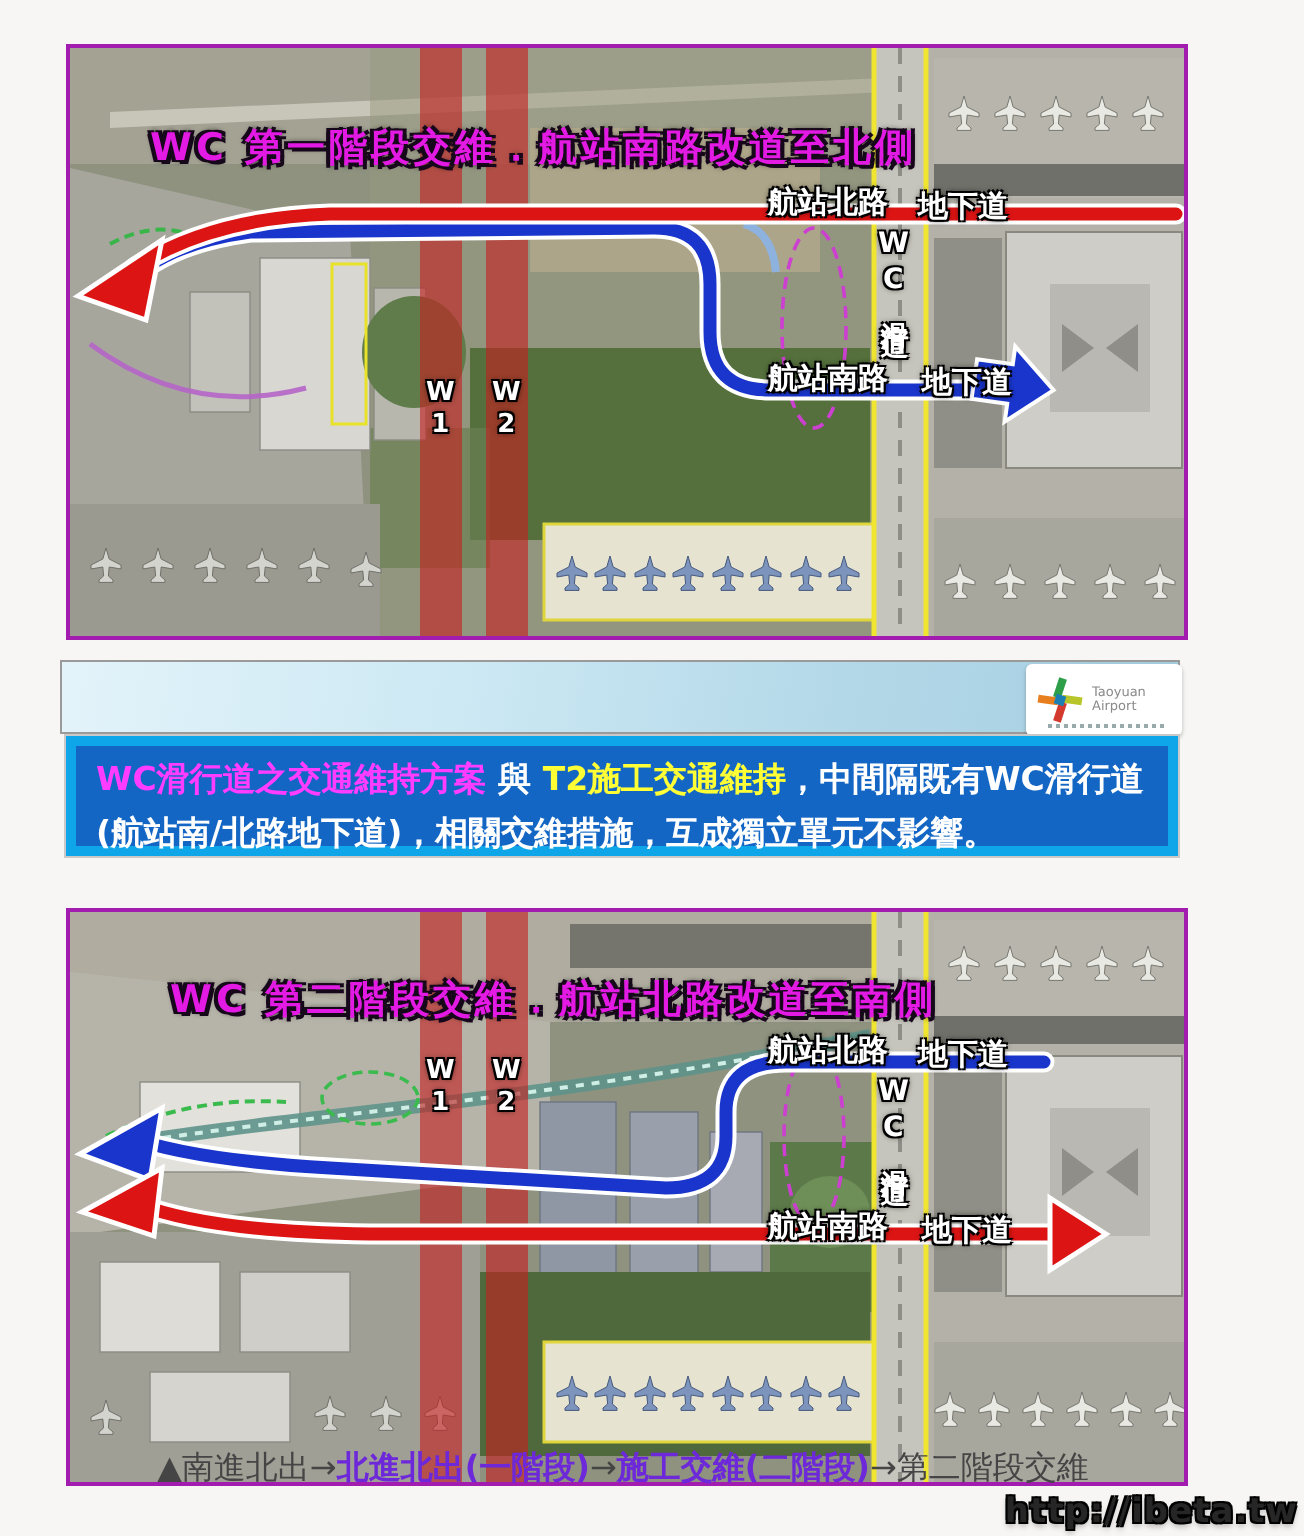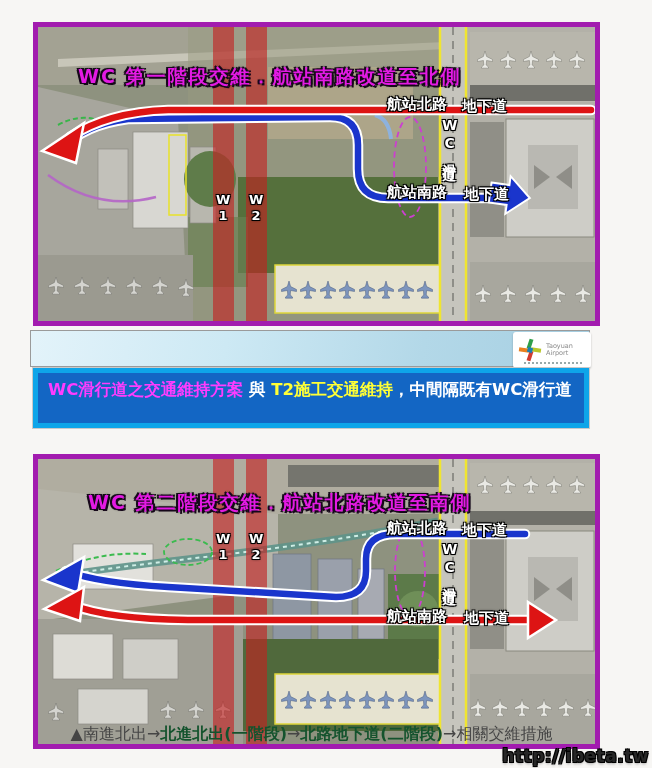--- a/index.html
+++ b/index.html
@@ -2,21 +2,21 @@
 <html><head>
 <meta charset="utf-8">
 <style>
   html,body{margin:0;padding:0;}
   body{
     width:652px;height:768px;position:relative;overflow:hidden;
     background:#f7f6f4;
     font-family:"DejaVu Sans","Liberation Sans",sans-serif;
   }
   
-  .map{position:absolute;left:33px;width:557px;border:5px solid #a21caf;box-sizing:content-box;overflow:hidden;background:#8e927f;}
+  .map{position:absolute;left:33px;width:557px;border:2px solid #a21caf;box-sizing:content-box;overflow:hidden;background:#8e927f;}
   .map-top{top:22px;height:294px;}
   .map-bottom{top:454px;height:285px;}
   .map svg{position:absolute;left:0;top:0;}
   .map-title{
     position:absolute;font-size:19px;font-weight:bold;color:#e31ae3;letter-spacing:2px;white-space:nowrap;
     text-shadow:-2px -1px 0 #16081a,2px -1px 0 #16081a,-2px 1px 0 #16081a,2px 2px 0 #16081a,0 0 3px #000;
   }
   .olabel{
     position:absolute;font-weight:bold;color:#fff;font-size:15px;white-space:nowrap;line-height:1.05;
     text-shadow:-1px -1px 0 #000,1px -1px 0 #000,-1px 1px 0 #000,1px 1px 0 #000,0 0 3px #000;
@@ -44,21 +44,21 @@
     background:#1366c4;border:5px solid #0ea5e9;outline:1px solid #c9c9c9;
     color:#fff;font-weight:bold;font-size:16.5px;line-height:27px;padding:3px 8px 0 10px;
   }
   .notice .m{color:#ff3cff;}
   .notice .y{color:#ffff36;}
   
   .caption{
     position:absolute;left:33px;top:724px;width:557px;text-align:center;
     font-size:16px;color:#454545;white-space:nowrap;
   }
-  .caption b{color:#14532d;}
+  .caption b{color:#6d28d9;}
   .watermark{
     position:absolute;right:3px;top:746px;font-size:17px;font-weight:800;letter-spacing:.5px;color:#262626;
     text-shadow:-1px -1px 0 #000,1px -1px 0 #000,-1px 1px 0 #000,1px 1px 0 #000,0 2px 3px rgba(0,0,0,.35);
     margin-left:20px;
   }
 </style>
 </head>
 <body>
 
 <div class="map map-top">
@@ -175,20 +175,21 @@
     <div class="logo-text">
       <div>Taoyuan</div>
       <div>Airport</div>
     </div>
     <div class="logo-sub"></div>
   </div>
 </div>
 
 <div class="notice">
   <span class="m">WC滑行道之交通維持方案</span><span> 與 </span><span class="y">T2施工交通維持</span><span>，中間隔既有WC滑行道</span><br>
+  <span>(航站南/北路地下道)，相關交維措施，互成獨立單元不影響。</span>
 </div>
 
 <div class="map map-bottom">
   <svg width="557" height="285" viewBox="0 0 557 285">
     <defs>
       <path id="plane2" d="M0,-8 L1.6,-2.5 L7.5,0.5 L7.5,2.5 L1.6,1.5 L1.2,6 L3.5,8 L3.5,9.2 L-3.5,9.2 L-3.5,8 L-1.2,6 L-1.6,1.5 L-7.5,2.5 L-7.5,0.5 L-1.6,-2.5 Z"></path>
     </defs>
     <rect x="0" y="0" width="557" height="285" fill="#8e927f"></rect>
     <rect x="0" y="0" width="557" height="55" fill="#b0ada0"></rect>
     <rect x="250" y="6" width="155" height="22" fill="#75756e"></rect>
@@ -283,16 +284,16 @@
   <div class="olabel" style="left:349px;top:62px;">航站北路</div>
   <div class="olabel" style="left:424px;top:64px;">地下道</div>
   <div class="olabel vlabel" style="left:404px;top:82px;">WC滑行道</div>
   <div class="olabel" style="left:349px;top:150px;">航站南路</div>
   <div class="olabel" style="left:426px;top:152px;">地下道</div>
   <div class="olabel wlabel" style="left:178px;top:72px;">W1</div>
   <div class="olabel wlabel" style="left:211px;top:72px;">W2</div>
 </div>
 
 <div class="caption">
-  <span>▲南進北出→</span><b>北進北出(一階段)</b><span>→</span><b>北路地下道(二階段)</b><span>→相關交維措施</span>
+  <span>▲南進北出→</span><b>北進北出(一階段)</b><span>→</span><b>施工交維(二階段)</b><span>→第二階段交維</span>
 </div>
 
 <div class="watermark">http://ibeta.tw</div>
 
 </body></html>

